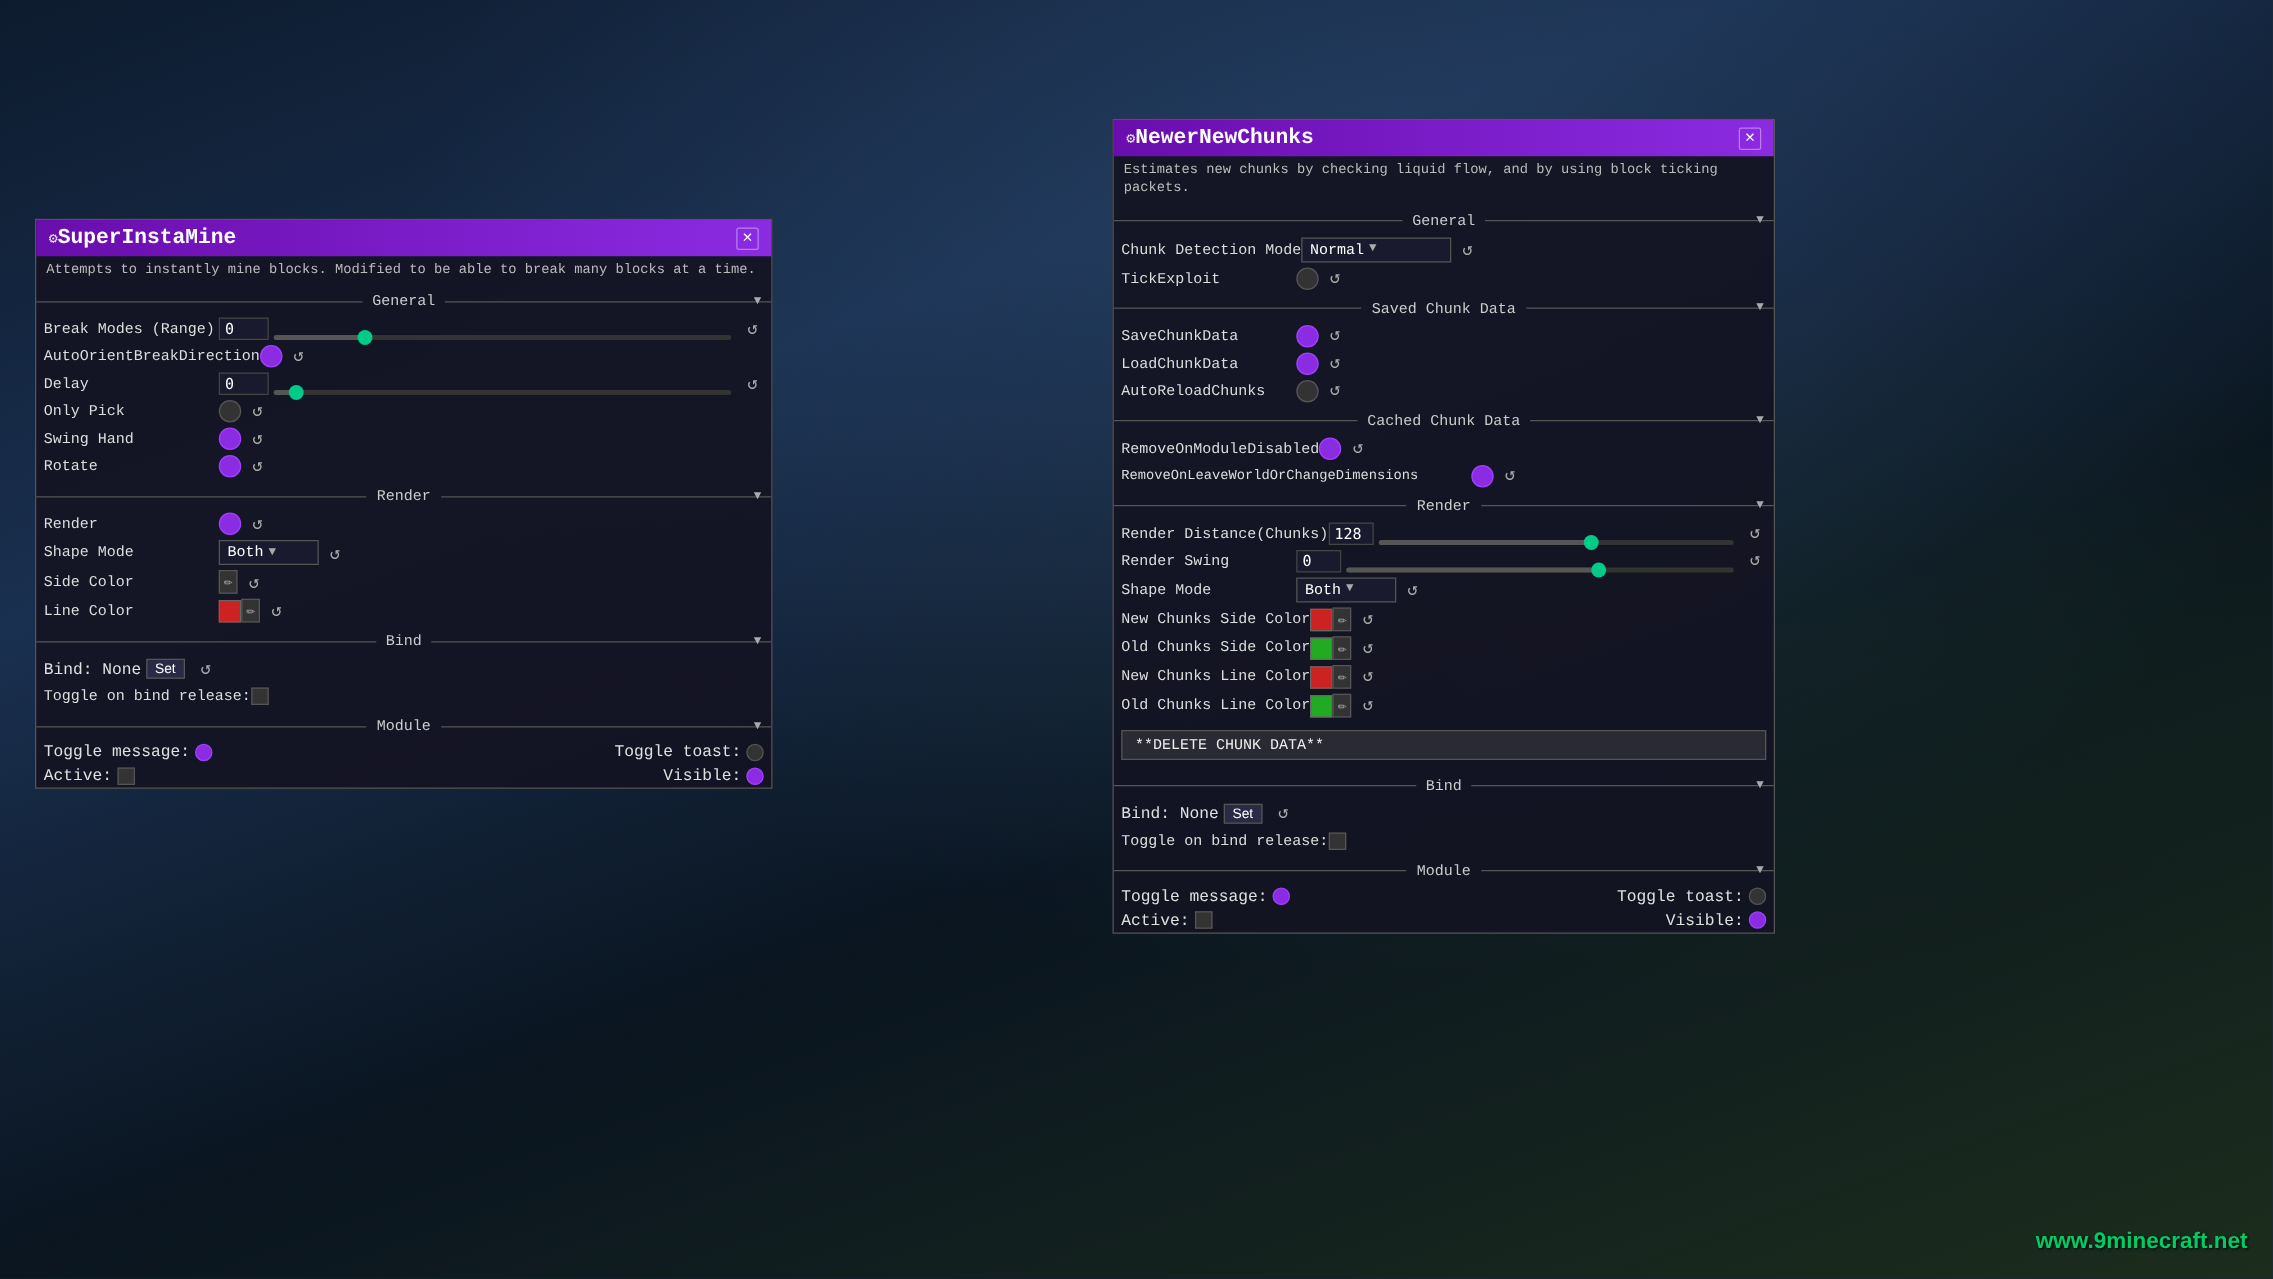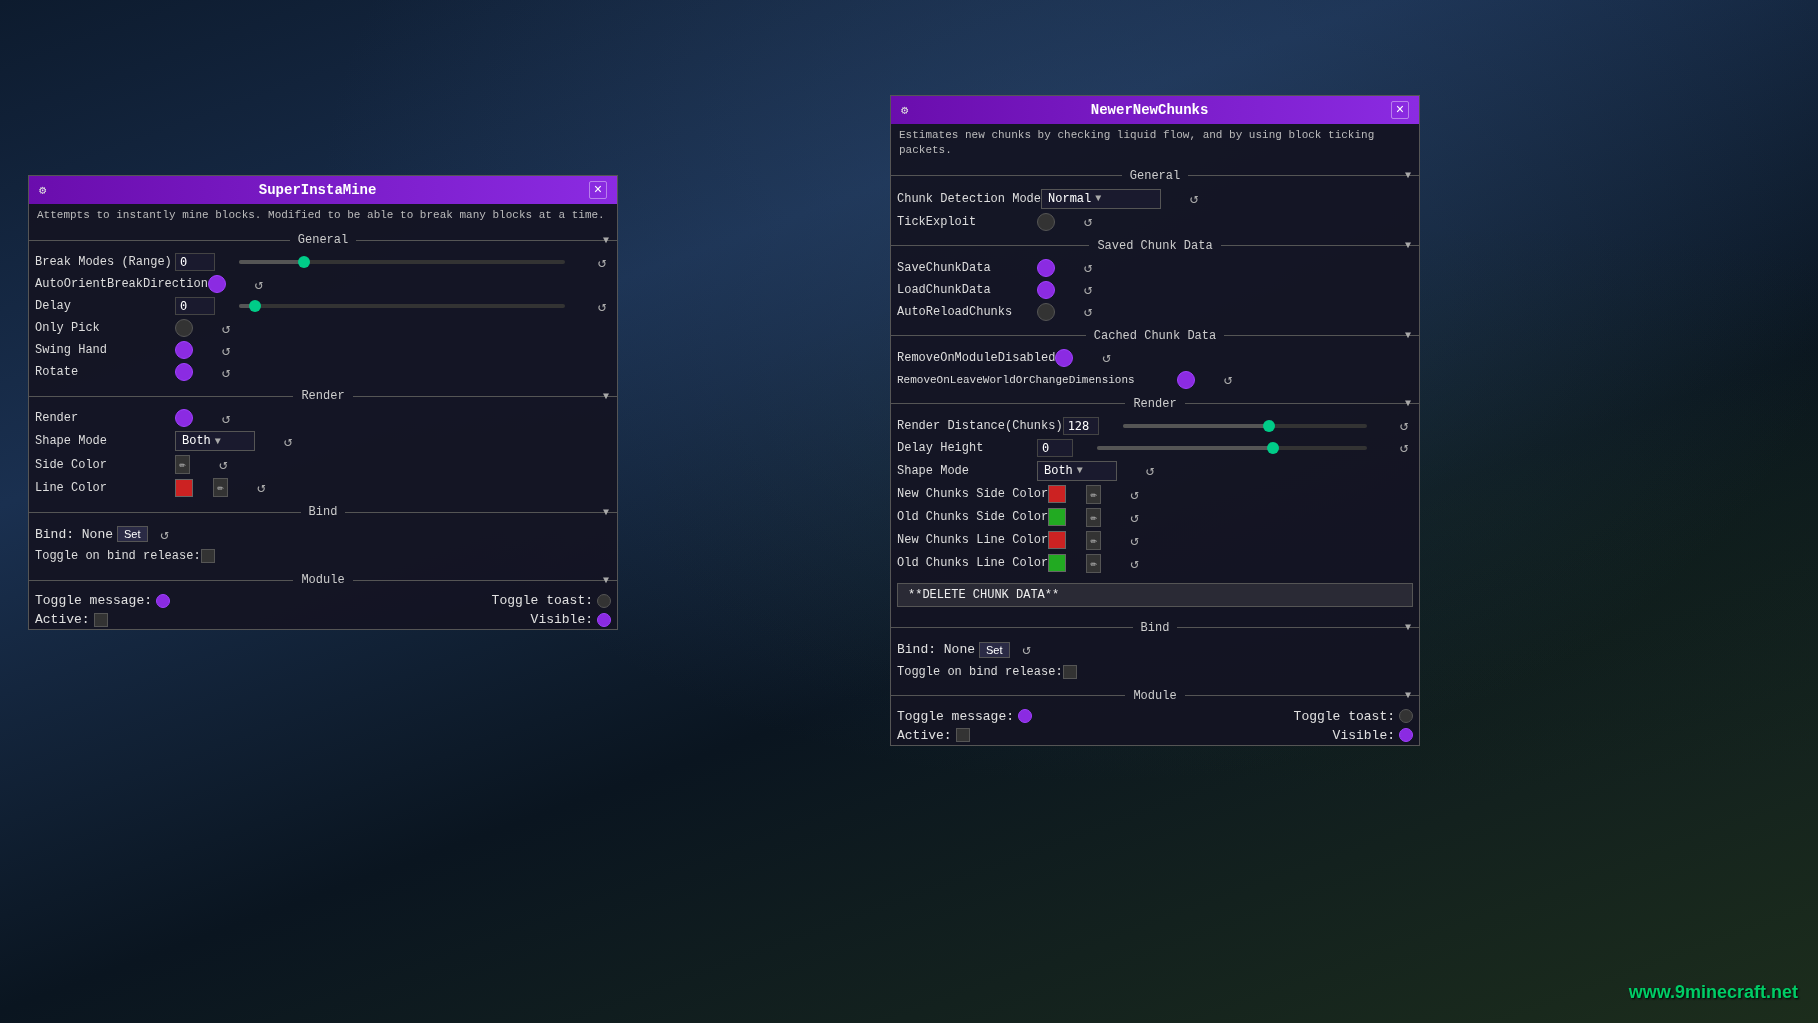--- a/index.html
+++ b/index.html
@@ -44,22 +44,22 @@
       padding: 5px 10px;
       display: flex;
       align-items: center;
       justify-content: space-between;
       cursor: move;
     }
 
     .panel-title-bar .title {
       color: white;
       font-weight: bold;
-      font-size: 14px;
-      text-align: center;
+      font-size: 17px;
+      text-align: left;
       flex: 1;
     }
 
     .panel-title-bar .close-btn {
       color: white;
       cursor: pointer;
       font-size: 14px;
       width: 18px;
       height: 18px;
       display: flex;
@@ -115,22 +115,22 @@
     .row-label {
       color: #ddd;
       font-size: 12px;
       flex: 0 0 auto;
       min-width: 140px;
     }
 
     .row-value {
       flex: 1;
       display: flex;
-      align-items: center;
-      gap: 20px;
+      align-items: flex-end;
+      gap: 0;
     }
 
     .toggle {
       width: 18px;
       height: 18px;
       border-radius: 50%;
       display: inline-block;
       border: 1px solid #666;
       cursor: pointer;
       flex-shrink: 0;
@@ -558,21 +558,21 @@
       <input class="num-input num-input-wide" type="text" value="128" style="">
       <div class="slider-track">
         <div class="slider-fill" style="width:60%"></div>
         <div class="slider-thumb" style="left:60%; background:#00cc88;"></div>
       </div>
       <span class="reset-btn">↺</span>
     </div>
   </div>
 
   <div class="row">
-    <span class="row-label">Delay Height</span>
+    <span class="row-label">Render Swing</span>
     <div class="row-value">
       <input class="num-input num-input-wide" type="text" value="0" style="">
       <div class="slider-track">
         <div class="slider-fill" style="width:65%"></div>
         <div class="slider-thumb" style="left:65%; background:#00cc88;"></div>
       </div>
       <span class="reset-btn">↺</span>
     </div>
   </div>
 

